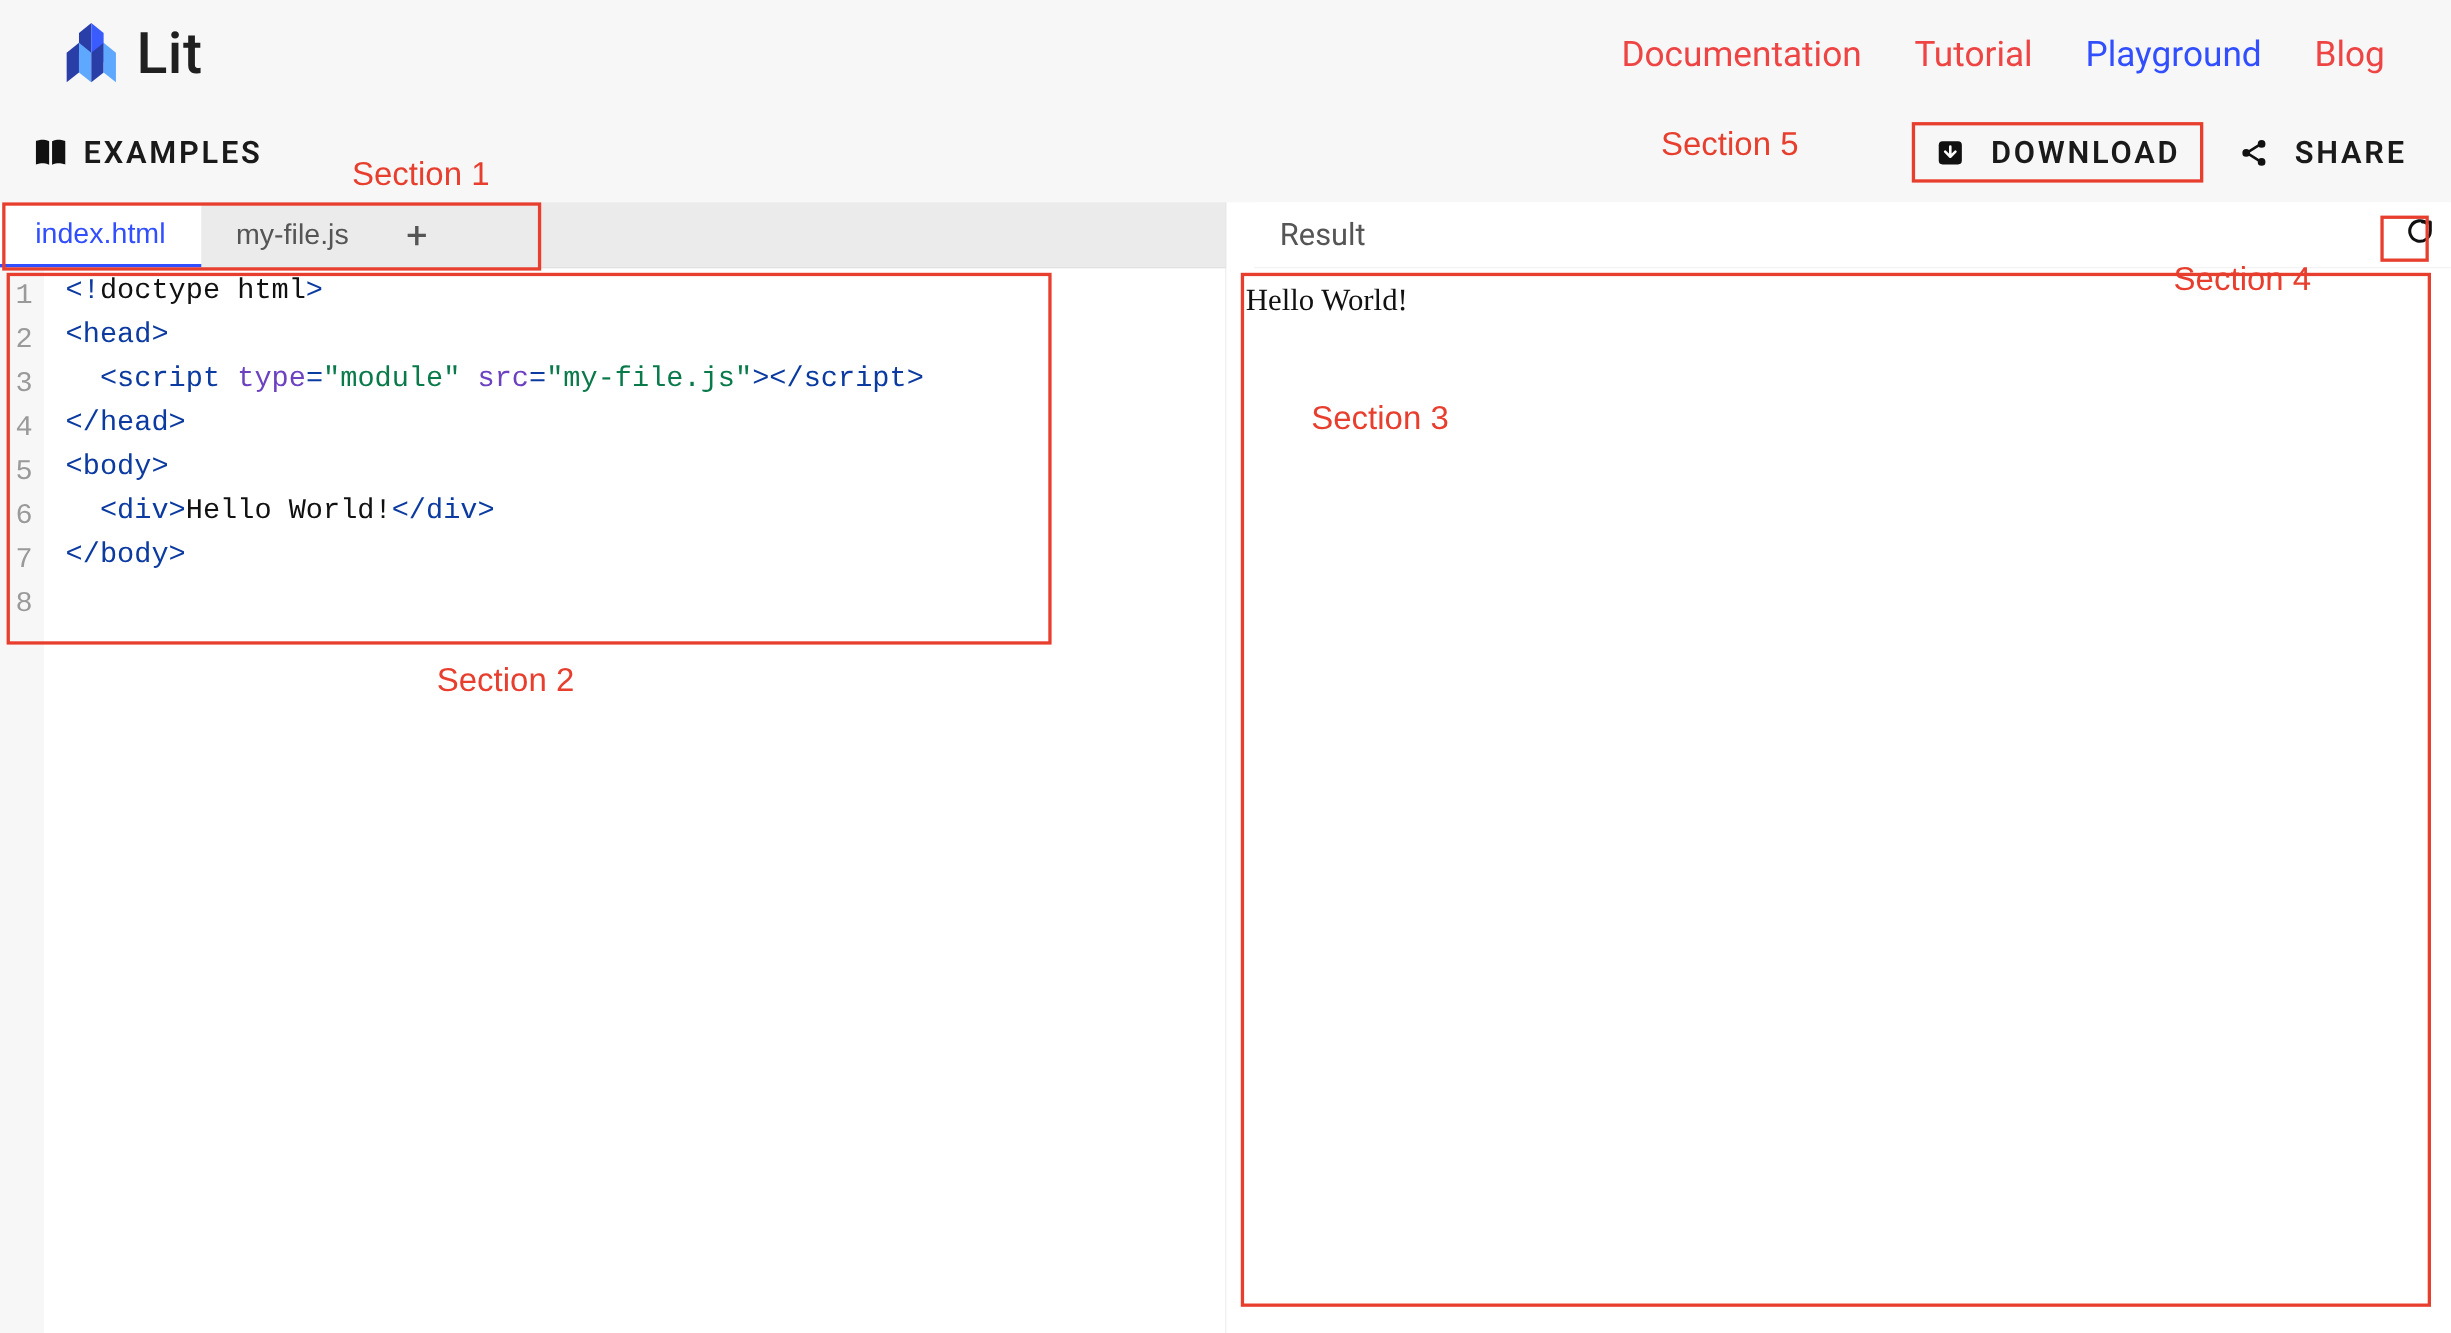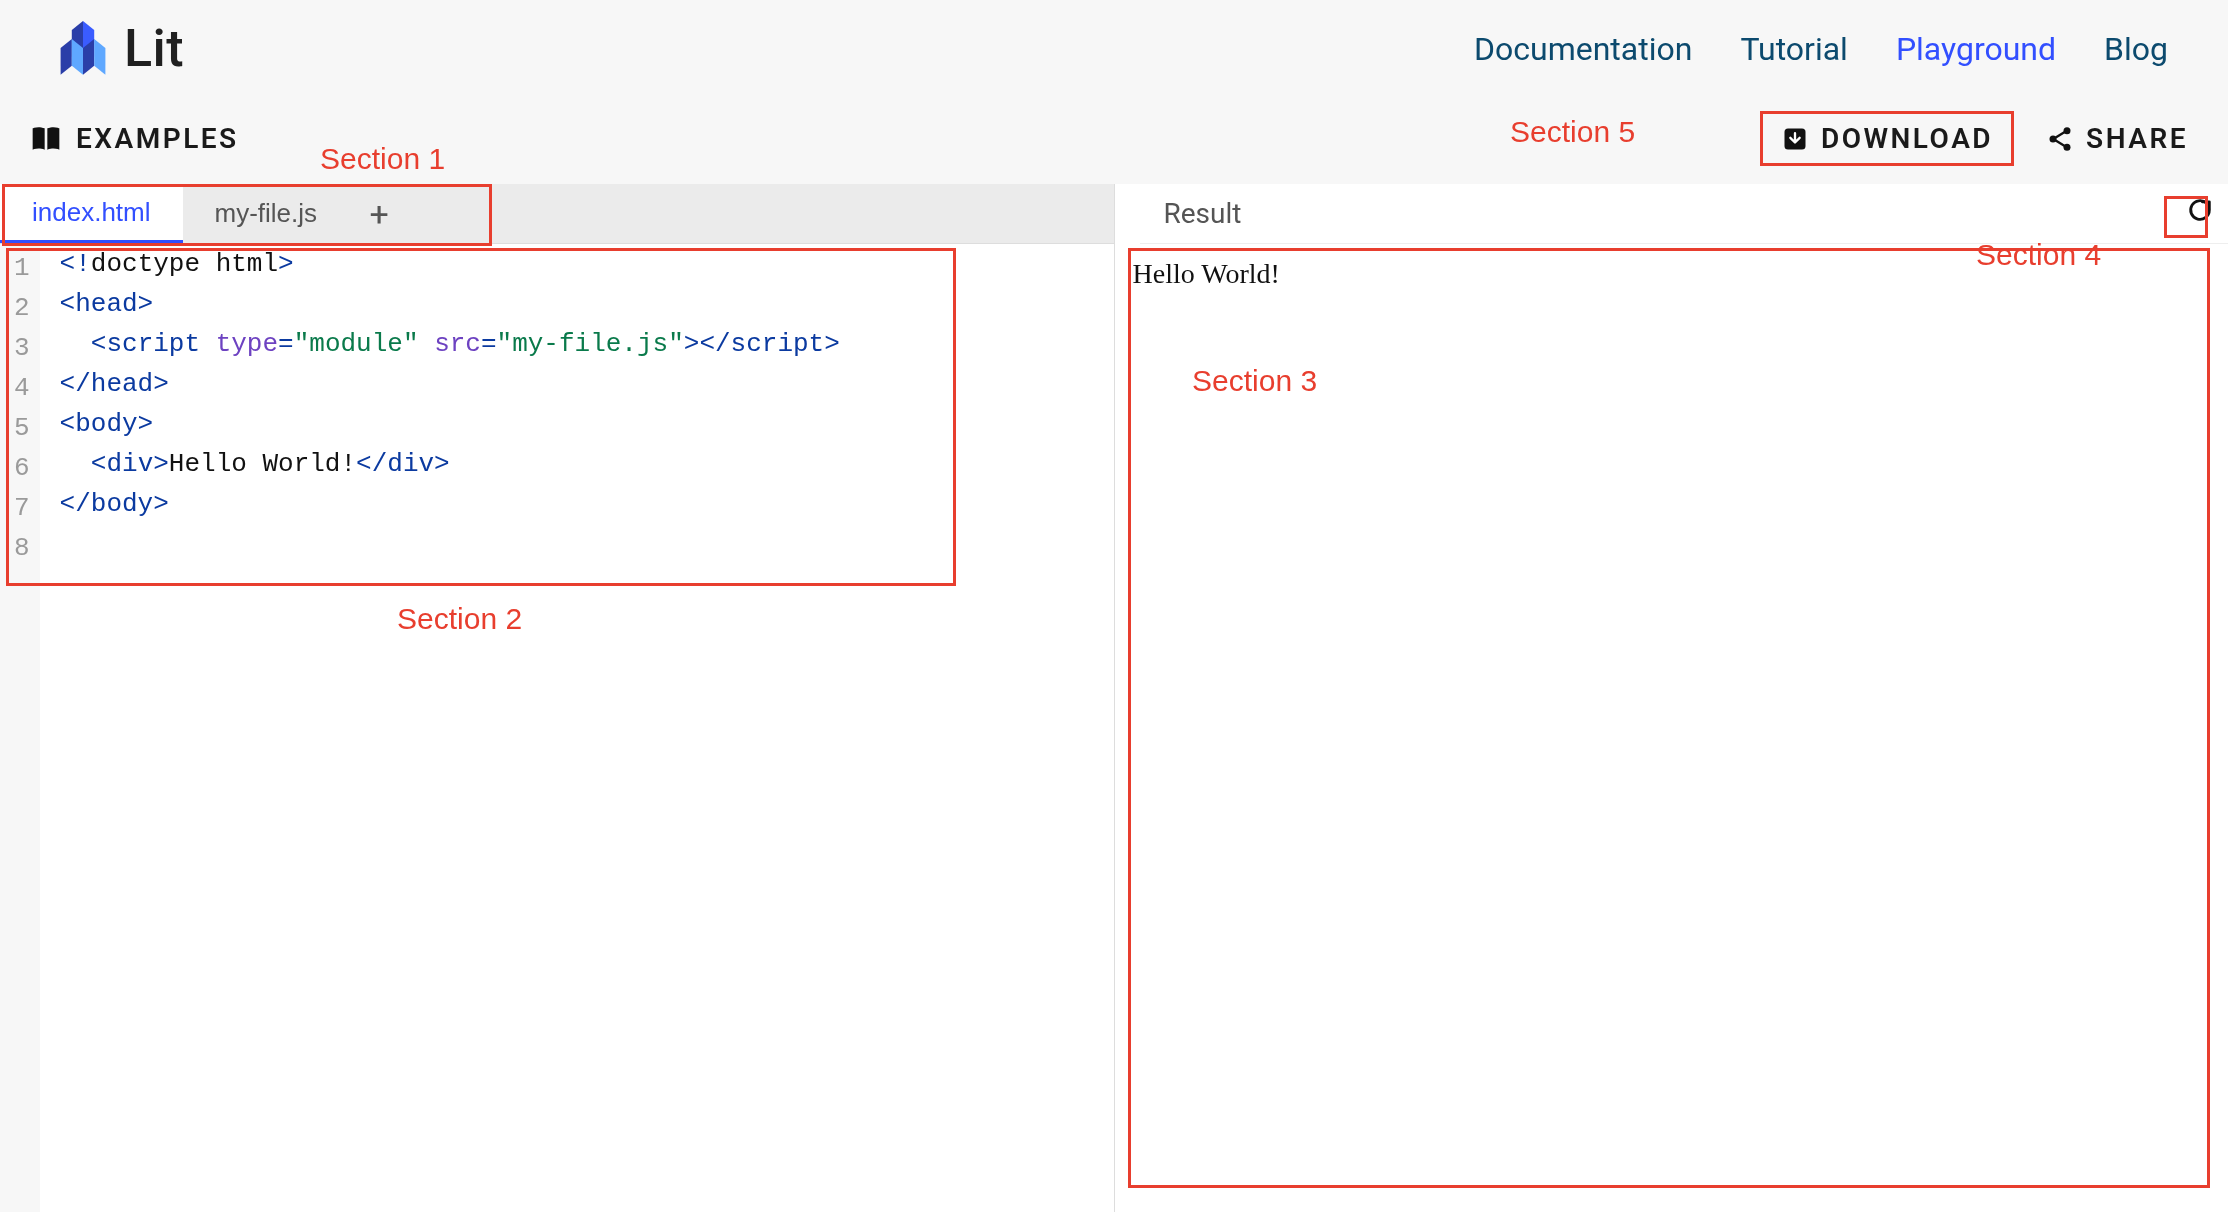--- a/index.html
+++ b/index.html
@@ -5,29 +5,29 @@
   * { box-sizing: border-box; margin: 0; padding: 0; }
   html, body { width: 100%; height: 100%; font-family: -apple-system, BlinkMacSystemFont, "Segoe UI", Roboto, sans-serif; background: #f7f7f7; }
   body { display: flex; flex-direction: column; width: 2228px; height: 1212px; overflow: hidden; }
 
   
   .header { display: flex; align-items: center; padding: 18px 60px 22px 60px; gap: 12px; }
   .logo-wrap { display: flex; align-items: center; gap: 18px; }
   .logo-icon { width: 46px; height: 56px; }
   .logo-text { font-size: 52px; font-weight: 500; color: #202020; letter-spacing: 0.5px; }
   .nav { margin-left: auto; display: flex; gap: 48px; font-size: 32px; }
-  .nav a { text-decoration: none; color: #0c4a6e; font-weight: 400; cursor: pointer; }
+  .nav a { text-decoration: none; color: #ef4444; font-weight: 400; cursor: pointer; }
   .nav a.active { color: #324fff; }
   
   
   .toolbar { display: flex; align-items: center; padding: 10px 40px 18px 30px; }
   .examples { display: flex; align-items: center; gap: 14px; color: #1a1a1a; font-weight: 600; letter-spacing: 2.5px; font-size: 28px; cursor: pointer; }
   .examples svg { width: 32px; height: 28px; }
   .toolbar-right { margin-left: auto; display: flex; align-items: center; gap: 32px; }
-  .btn { display: flex; align-items: center; gap: 12px; color: #1a1a1a; font-weight: 600; letter-spacing: 2.5px; font-size: 28px; cursor: pointer; }
+  .btn { display: flex; align-items: center; gap: 23px; color: #1a1a1a; font-weight: 600; letter-spacing: 2.5px; font-size: 28px; cursor: pointer; }
   .btn svg { width: 28px; height: 28px; }
   .dl-box { border: 3px solid #e83e2e; padding: 8px 18px; }
 
   
   .ann { position: absolute; color: #e83e2e; font-size: 30px; font-family: -apple-system, sans-serif; pointer-events: none; z-index: 50; }
   .ann-box { position: absolute; border: 3px solid #e83e2e; pointer-events: none; z-index: 40; }
 
   
   .workspace { flex: 1; display: flex; position: relative; }
   .pane { flex: 1; display: flex; flex-direction: column; background: #fff; position: relative; }

